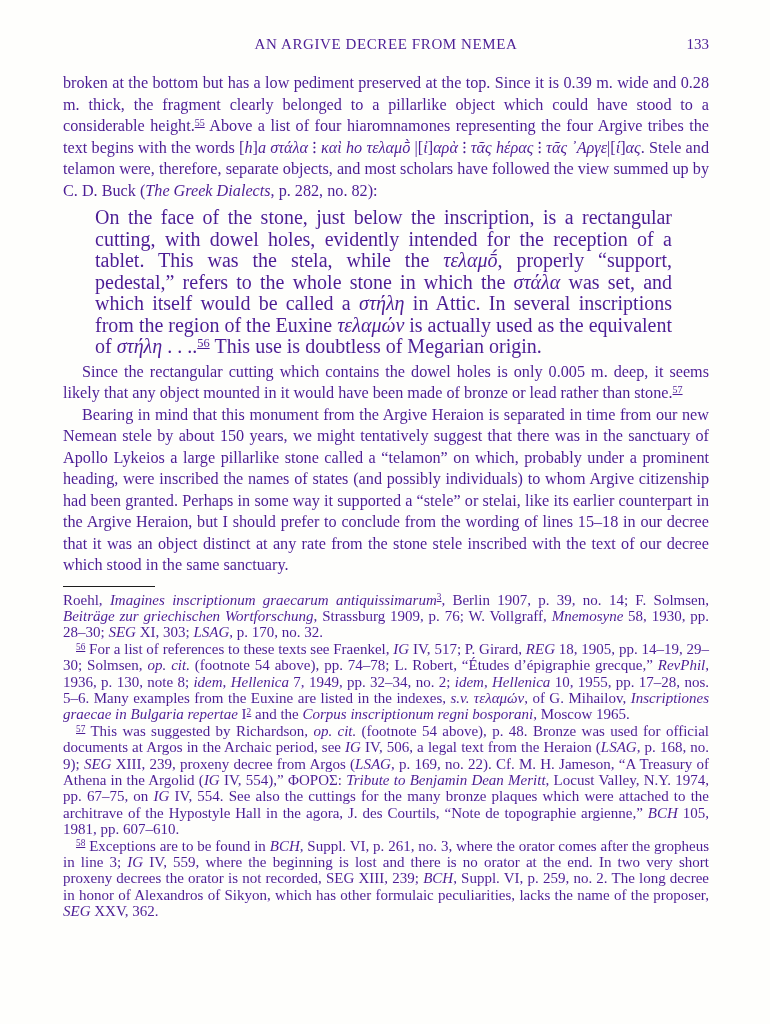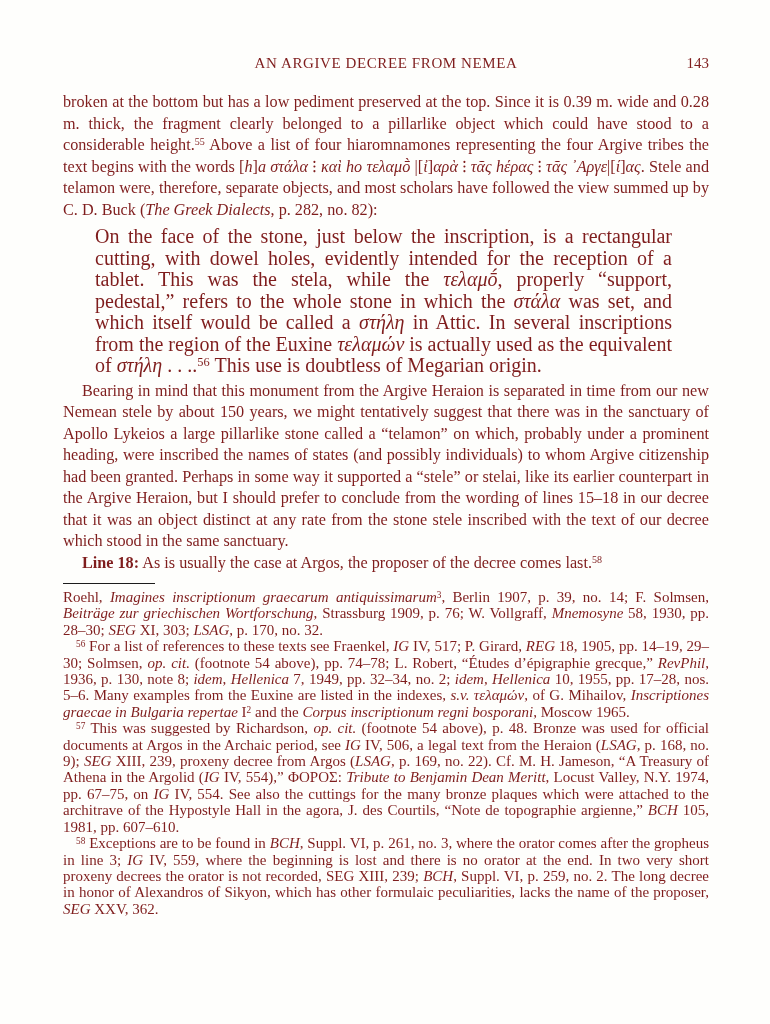--- a/index.html
+++ b/index.html
@@ -1,23 +1,23 @@
 <!DOCTYPE html>
 <html><head>
 <meta charset="utf-8">
 <style>
   html, body { margin: 0; padding: 0; background: #ffffff; }
   .page {
     position: relative;
     width: 770px;
     height: 1024px;
     box-sizing: border-box;
-    padding: 55px 61px 0 63px;
+    padding: 36px 61px 0 63px;
     background: #fefefc;
-    color: #7f1d1d;
+    color: #4c1d95;
     font-family: "Liberation Serif", "DejaVu Serif", serif;
     overflow: hidden;
   }
   .pagehead { position: relative; height: 20px; margin-bottom: 17px; }
   .title {
     text-align: center;
     font-size: 15px;
     letter-spacing: 0.6px;
     white-space: nowrap;
   }
@@ -51,38 +51,39 @@
     line-height: 16.4px;
   }
   .footnotes p.indent { text-indent: 13px; }
 
   sup {
     font-size: 62%;
     line-height: 0;
     vertical-align: baseline;
     position: relative;
     top: -0.45em;
+    text-decoration: underline;
   }
   b { font-weight: bold; }
   i { font-style: italic; }
 </style>
 </head>
 <body>
 
 <div class="page">
   <header class="pagehead">
     <div class="title">AN ARGIVE DECREE FROM NEMEA</div>
-    <div class="pageno">143</div>
+    <div class="pageno">133</div>
   </header>
 
   <main class="bodytext">
       <p class="flush">broken at the bottom but has a low pediment preserved at the top. Since it is 0.39 m. wide and 0.28 m. thick, the fragment clearly belonged to a pillarlike object which could have stood to a considerable height.<sup>55</sup> Above a list of four hiaromnamones representing the four Argive tribes the text begins with the words [<i>h</i>]<i>a στάλα</i> ⁝ <i>καὶ ho τελαμṑ</i> |[<i>ἰ</i>]<i>αρὰ</i> ⁝ <i>τᾶς hέρας</i> ⁝ <i>τᾶς ᾿Αργε</i>|[<i>ί</i>]<i>ας</i>. Stele and telamon were, therefore, separate objects, and most scholars have followed the view summed up by C. D. Buck (<i>The Greek Dialects</i>, p. 282, no. 82):</p>
       <blockquote class="quote">On the face of the stone, just below the inscription, is a rectangular cutting, with dowel holes, evidently intended for the reception of a tablet. This was the stela, while the <i>τελαμṓ</i>, properly “support, pedestal,” refers to the whole stone in which the <i>στάλα</i> was set, and which itself would be called a <i>στήλη</i> in Attic. In several inscriptions from the region of the Euxine <i>τελαμών</i> is actually used as the equivalent of <i>στήλη</i> . . ..<sup>56</sup> This use is doubtless of Megarian origin.</blockquote>
+      <p class="indent">Since the rectangular cutting which contains the dowel holes is only 0.005 m. deep, it seems likely that any object mounted in it would have been made of bronze or lead rather than stone.<sup>57</sup></p>
       <p class="indent">Bearing in mind that this monument from the Argive Heraion is separated in time from our new Nemean stele by about 150 years, we might tentatively suggest that there was in the sanctuary of Apollo Lykeios a large pillarlike stone called a “telamon” on which, probably under a prominent heading, were inscribed the names of states (and possibly individuals) to whom Argive citizenship had been granted. Perhaps in some way it supported a “stele” or stelai, like its earlier counterpart in the Argive Heraion, but I should prefer to conclude from the wording of lines 15–18 in our decree that it was an object distinct at any rate from the stone stele inscribed with the text of our decree which stood in the same sanctuary.</p>
-      <p class="indent"><b>Line 18:</b> As is usually the case at Argos, the proposer of the decree comes last.<sup>58</sup></p>
     </main>
 
   <hr class="fn-rule">
 
   <section class="footnotes">
       <p class="flush">Roehl, <i>Imagines inscriptionum graecarum antiquissimarum</i><sup>3</sup>, Berlin 1907, p. 39, no. 14; F. Solmsen, <i>Beiträge zur griechischen Wortforschung</i>, Strassburg 1909, p. 76; W. Vollgraff, <i>Mnemosyne</i> 58, 1930, pp. 28–30; <i>SEG</i> XI, 303; <i>LSAG</i>, p. 170, no. 32.</p>
       <p class="indent"><sup>56</sup> For a list of references to these texts see Fraenkel, <i>IG</i> IV, 517; P. Girard, <i>REG</i> 18, 1905, pp. 14–19, 29–30; Solmsen, <i>op. cit.</i> (footnote 54 above), pp. 74–78; L. Robert, “Études d’épigraphie grecque,” <i>RevPhil</i>, 1936, p. 130, note 8; <i>idem</i>, <i>Hellenica</i> 7, 1949, pp. 32–34, no. 2; <i>idem</i>, <i>Hellenica</i> 10, 1955, pp. 17–28, nos. 5–6. Many examples from the Euxine are listed in the indexes, <i>s.v. τελαμών</i>, of G. Mihailov, <i>Inscriptiones graecae in Bulgaria repertae</i> I<sup>2</sup> and the <i>Corpus inscriptionum regni bosporani</i>, Moscow 1965.</p>
       <p class="indent"><sup>57</sup> This was suggested by Richardson, <i>op. cit.</i> (footnote 54 above), p. 48. Bronze was used for official documents at Argos in the Archaic period, see <i>IG</i> IV, 506, a legal text from the Heraion (<i>LSAG</i>, p. 168, no. 9); <i>SEG</i> XIII, 239, proxeny decree from Argos (<i>LSAG</i>, p. 169, no. 22). Cf. M. H. Jameson, “A Treasury of Athena in the Argolid (<i>IG</i> IV, 554),” ΦΟΡΟΣ: <i>Tribute to Benjamin Dean Meritt</i>, Locust Valley, N.Y. 1974, pp. 67–75, on <i>IG</i> IV, 554. See also the cuttings for the many bronze plaques which were attached to the architrave of the Hypostyle Hall in the agora, J. des Courtils, “Note de topographie argienne,” <i>BCH</i> 105, 1981, pp. 607–610.</p>
       <p class="indent"><sup>58</sup> Exceptions are to be found in <i>BCH</i>, Suppl. VI, p. 261, no. 3, where the orator comes after the gropheus in line 3; <i>IG</i> IV, 559, where the beginning is lost and there is no orator at the end. In two very short proxeny decrees the orator is not recorded, SEG XIII, 239; <i>BCH</i>, Suppl. VI, p. 259, no. 2. The long decree in honor of Alexandros of Sikyon, which has other formulaic peculiarities, lacks the name of the proposer, <i>SEG</i> XXV, 362.</p>
     </section>

